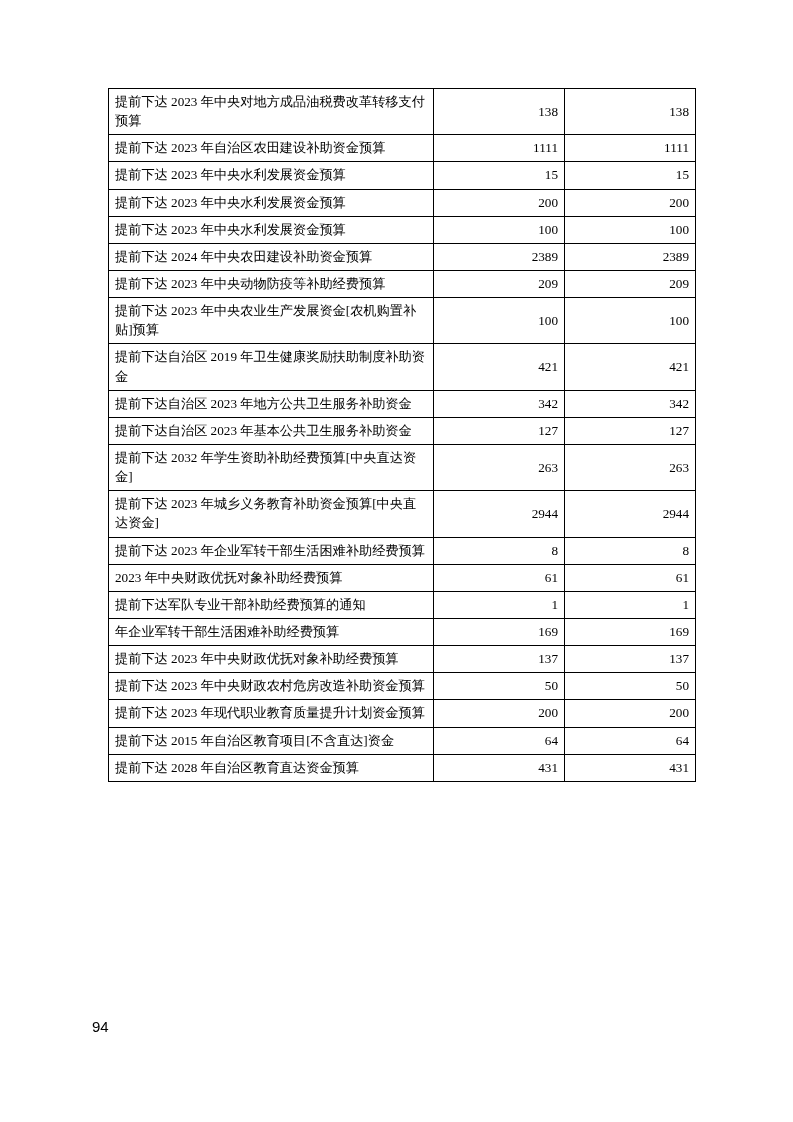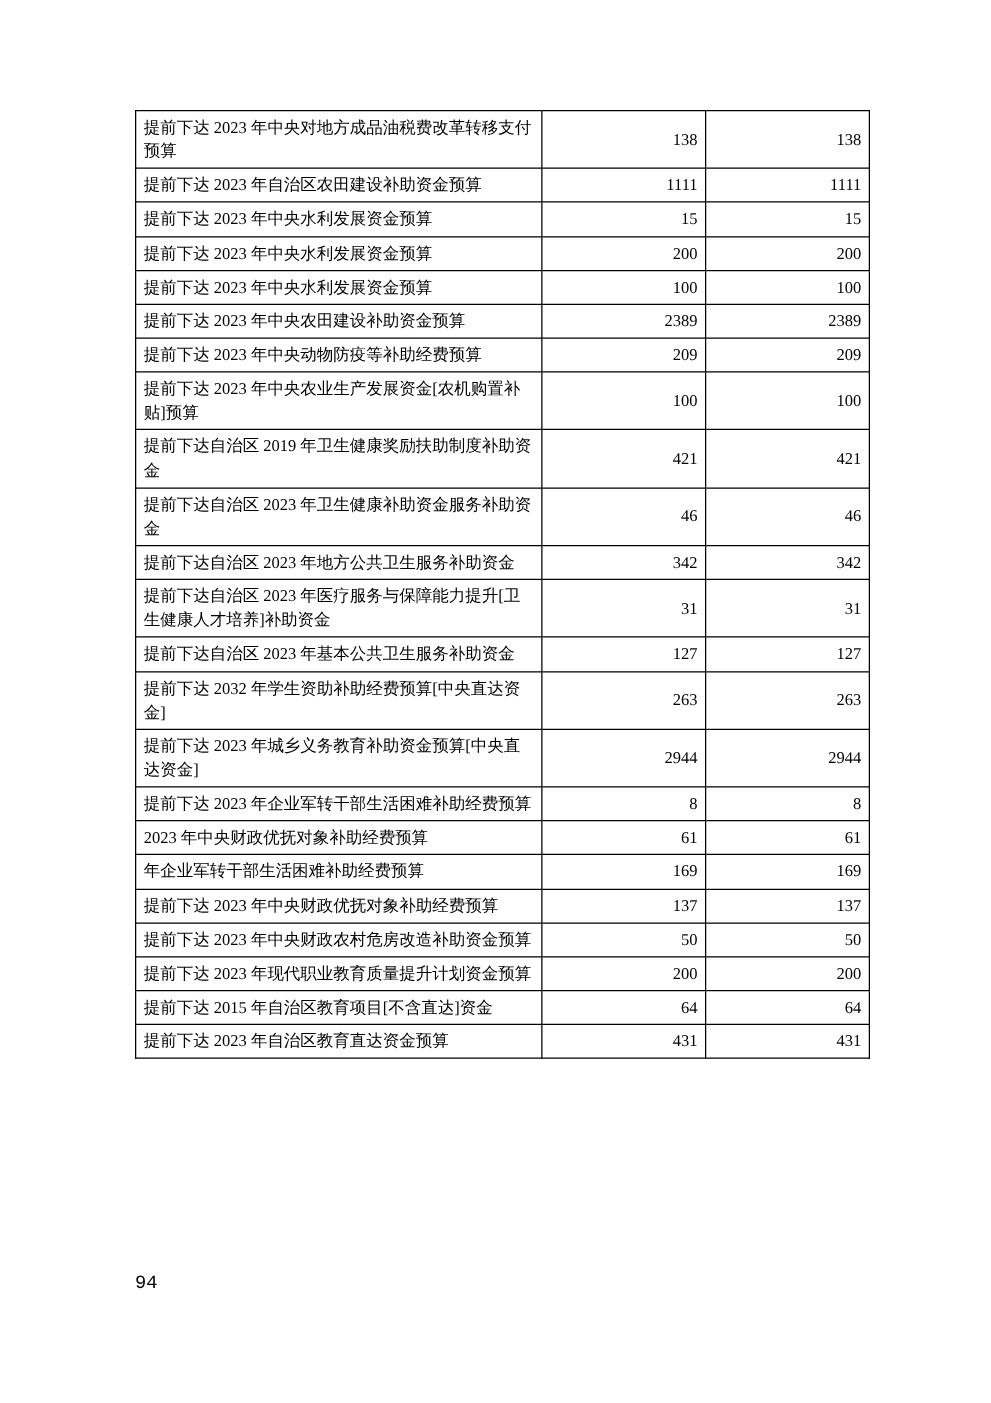--- a/index.html
+++ b/index.html
@@ -45,24 +45,24 @@
     padding-right: 18px;
     font-family: "Liberation Serif", "DejaVu Serif", serif;
   }
   td.num-cell-2 {
     width: 118px;
     text-align: right;
     padding-right: 18px;
   }
   .page-number {
     position: absolute;
-    left: 108px;
+    left: 92px;
     top: 1018px;
     font-size: 15px;
-    font-family: Liberation Mono, monospace;
+    font-family: Liberation Sans, sans-serif;
   }
 </style>
 </head>
 <body>
 
 <div class="page">
   <table class="budget-table">
     <tbody>
       <tr>
         <td class="item-cell">提前下达 2023 年中央对地方成品油税费改革转移支付预算</td>
@@ -83,53 +83,43 @@
         <td class="item-cell">提前下达 2023 年中央水利发展资金预算</td>
         <td class="num-cell">200</td>
         <td class="num-cell-2">200</td>
       </tr>
       <tr>
         <td class="item-cell">提前下达 2023 年中央水利发展资金预算</td>
         <td class="num-cell">100</td>
         <td class="num-cell-2">100</td>
       </tr>
       <tr>
-        <td class="item-cell">提前下达 2023 年中央农田建设补助资金预算</td>
+        <td class="item-cell">提前下达 2024 年中央农田建设补助资金预算</td>
         <td class="num-cell">2389</td>
         <td class="num-cell-2">2389</td>
       </tr>
       <tr>
         <td class="item-cell">提前下达 2023 年中央动物防疫等补助经费预算</td>
         <td class="num-cell">209</td>
         <td class="num-cell-2">209</td>
       </tr>
       <tr>
         <td class="item-cell">提前下达 2023 年中央农业生产发展资金[农机购置补贴]预算</td>
         <td class="num-cell">100</td>
         <td class="num-cell-2">100</td>
       </tr>
       <tr>
         <td class="item-cell">提前下达自治区 2019 年卫生健康奖励扶助制度补助资金</td>
         <td class="num-cell">421</td>
         <td class="num-cell-2">421</td>
       </tr>
       <tr>
-        <td class="item-cell">提前下达自治区 2023 年卫生健康补助资金服务补助资金</td>
-        <td class="num-cell">46</td>
-        <td class="num-cell-2">46</td>
-      </tr>
-      <tr>
         <td class="item-cell">提前下达自治区 2023 年地方公共卫生服务补助资金</td>
         <td class="num-cell">342</td>
         <td class="num-cell-2">342</td>
-      </tr>
-      <tr>
-        <td class="item-cell">提前下达自治区 2023 年医疗服务与保障能力提升[卫生健康人才培养]补助资金</td>
-        <td class="num-cell">31</td>
-        <td class="num-cell-2">31</td>
       </tr>
       <tr>
         <td class="item-cell">提前下达自治区 2023 年基本公共卫生服务补助资金</td>
         <td class="num-cell">127</td>
         <td class="num-cell-2">127</td>
       </tr>
       <tr>
         <td class="item-cell">提前下达 2032 年学生资助补助经费预算[中央直达资金]</td>
         <td class="num-cell">263</td>
         <td class="num-cell-2">263</td>
@@ -143,20 +133,25 @@
         <td class="item-cell">提前下达 2023 年企业军转干部生活困难补助经费预算</td>
         <td class="num-cell">8</td>
         <td class="num-cell-2">8</td>
       </tr>
       <tr>
         <td class="item-cell">2023 年中央财政优抚对象补助经费预算</td>
         <td class="num-cell">61</td>
         <td class="num-cell-2">61</td>
       </tr>
       <tr>
+        <td class="item-cell">提前下达军队专业干部补助经费预算的通知</td>
+        <td class="num-cell">1</td>
+        <td class="num-cell-2">1</td>
+      </tr>
+      <tr>
         <td class="item-cell">年企业军转干部生活困难补助经费预算</td>
         <td class="num-cell">169</td>
         <td class="num-cell-2">169</td>
       </tr>
       <tr>
         <td class="item-cell">提前下达 2023 年中央财政优抚对象补助经费预算</td>
         <td class="num-cell">137</td>
         <td class="num-cell-2">137</td>
       </tr>
       <tr>
@@ -168,21 +163,21 @@
         <td class="item-cell">提前下达 2023 年现代职业教育质量提升计划资金预算</td>
         <td class="num-cell">200</td>
         <td class="num-cell-2">200</td>
       </tr>
       <tr>
         <td class="item-cell">提前下达 2015 年自治区教育项目[不含直达]资金</td>
         <td class="num-cell">64</td>
         <td class="num-cell-2">64</td>
       </tr>
       <tr>
-        <td class="item-cell">提前下达 2023 年自治区教育直达资金预算</td>
+        <td class="item-cell">提前下达 2028 年自治区教育直达资金预算</td>
         <td class="num-cell">431</td>
         <td class="num-cell-2">431</td>
       </tr>
     </tbody>
   </table>
 
   <div class="page-number">94</div>
 </div>
 
 </body></html>

